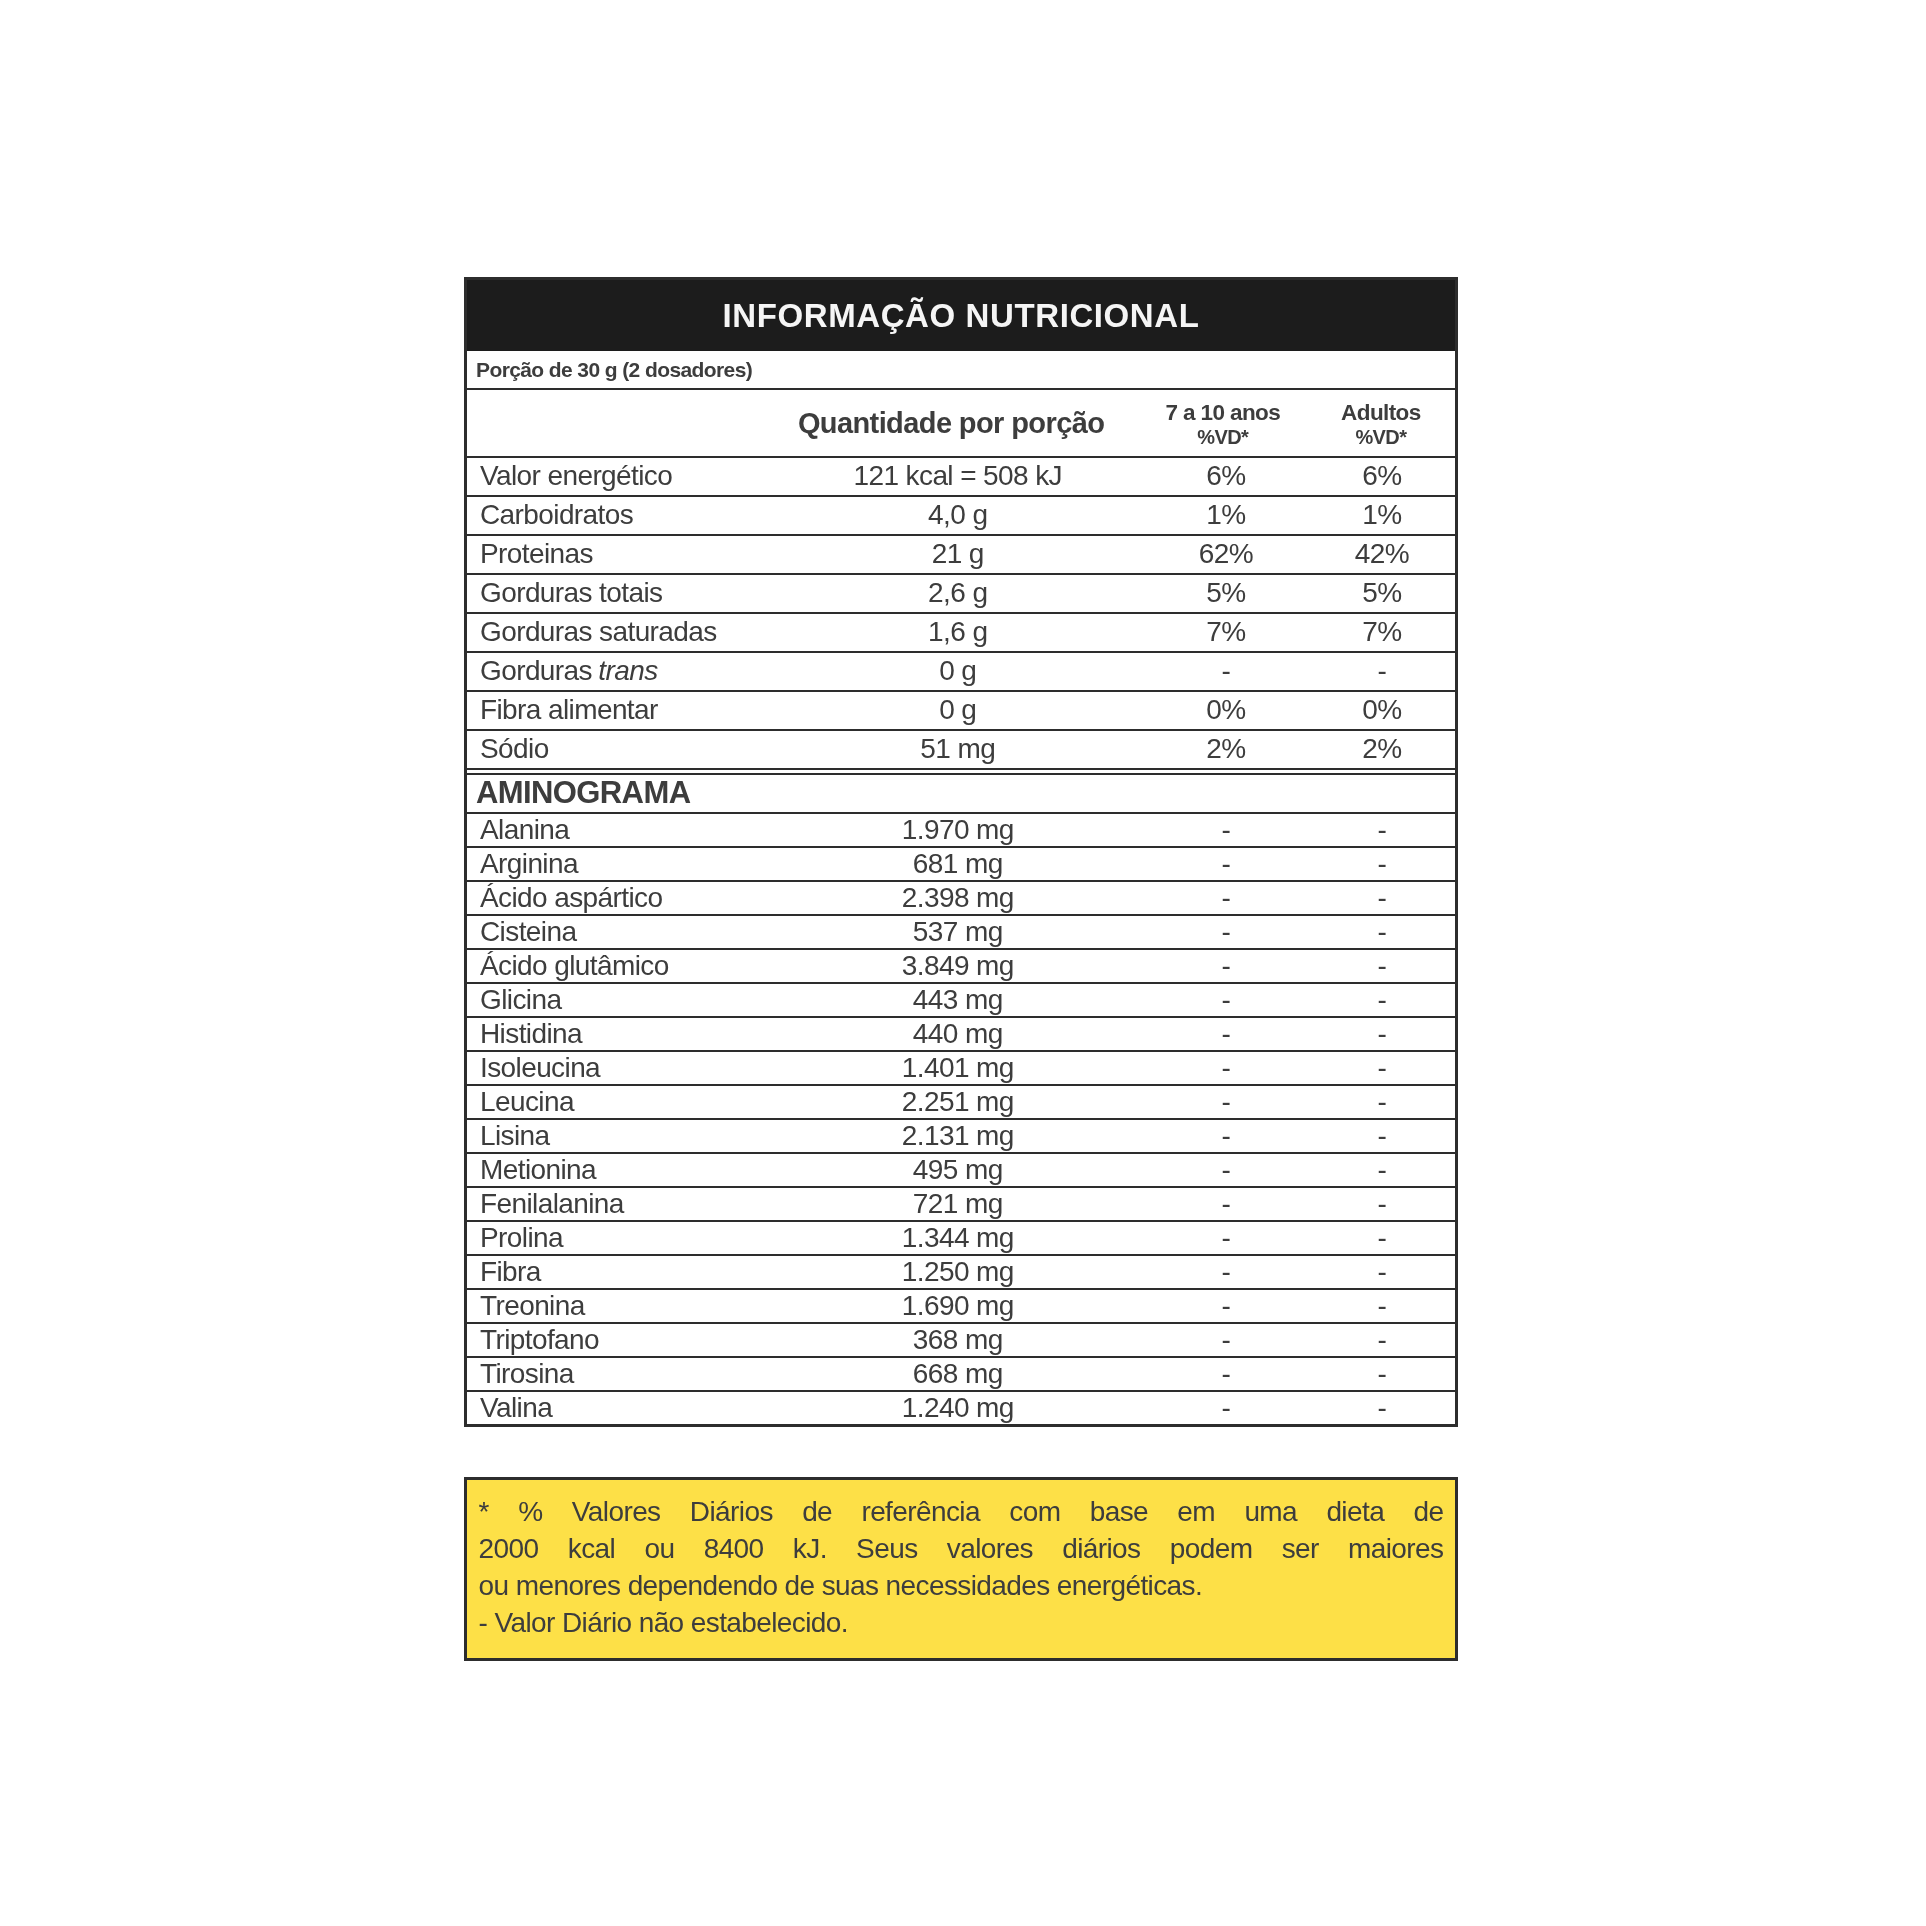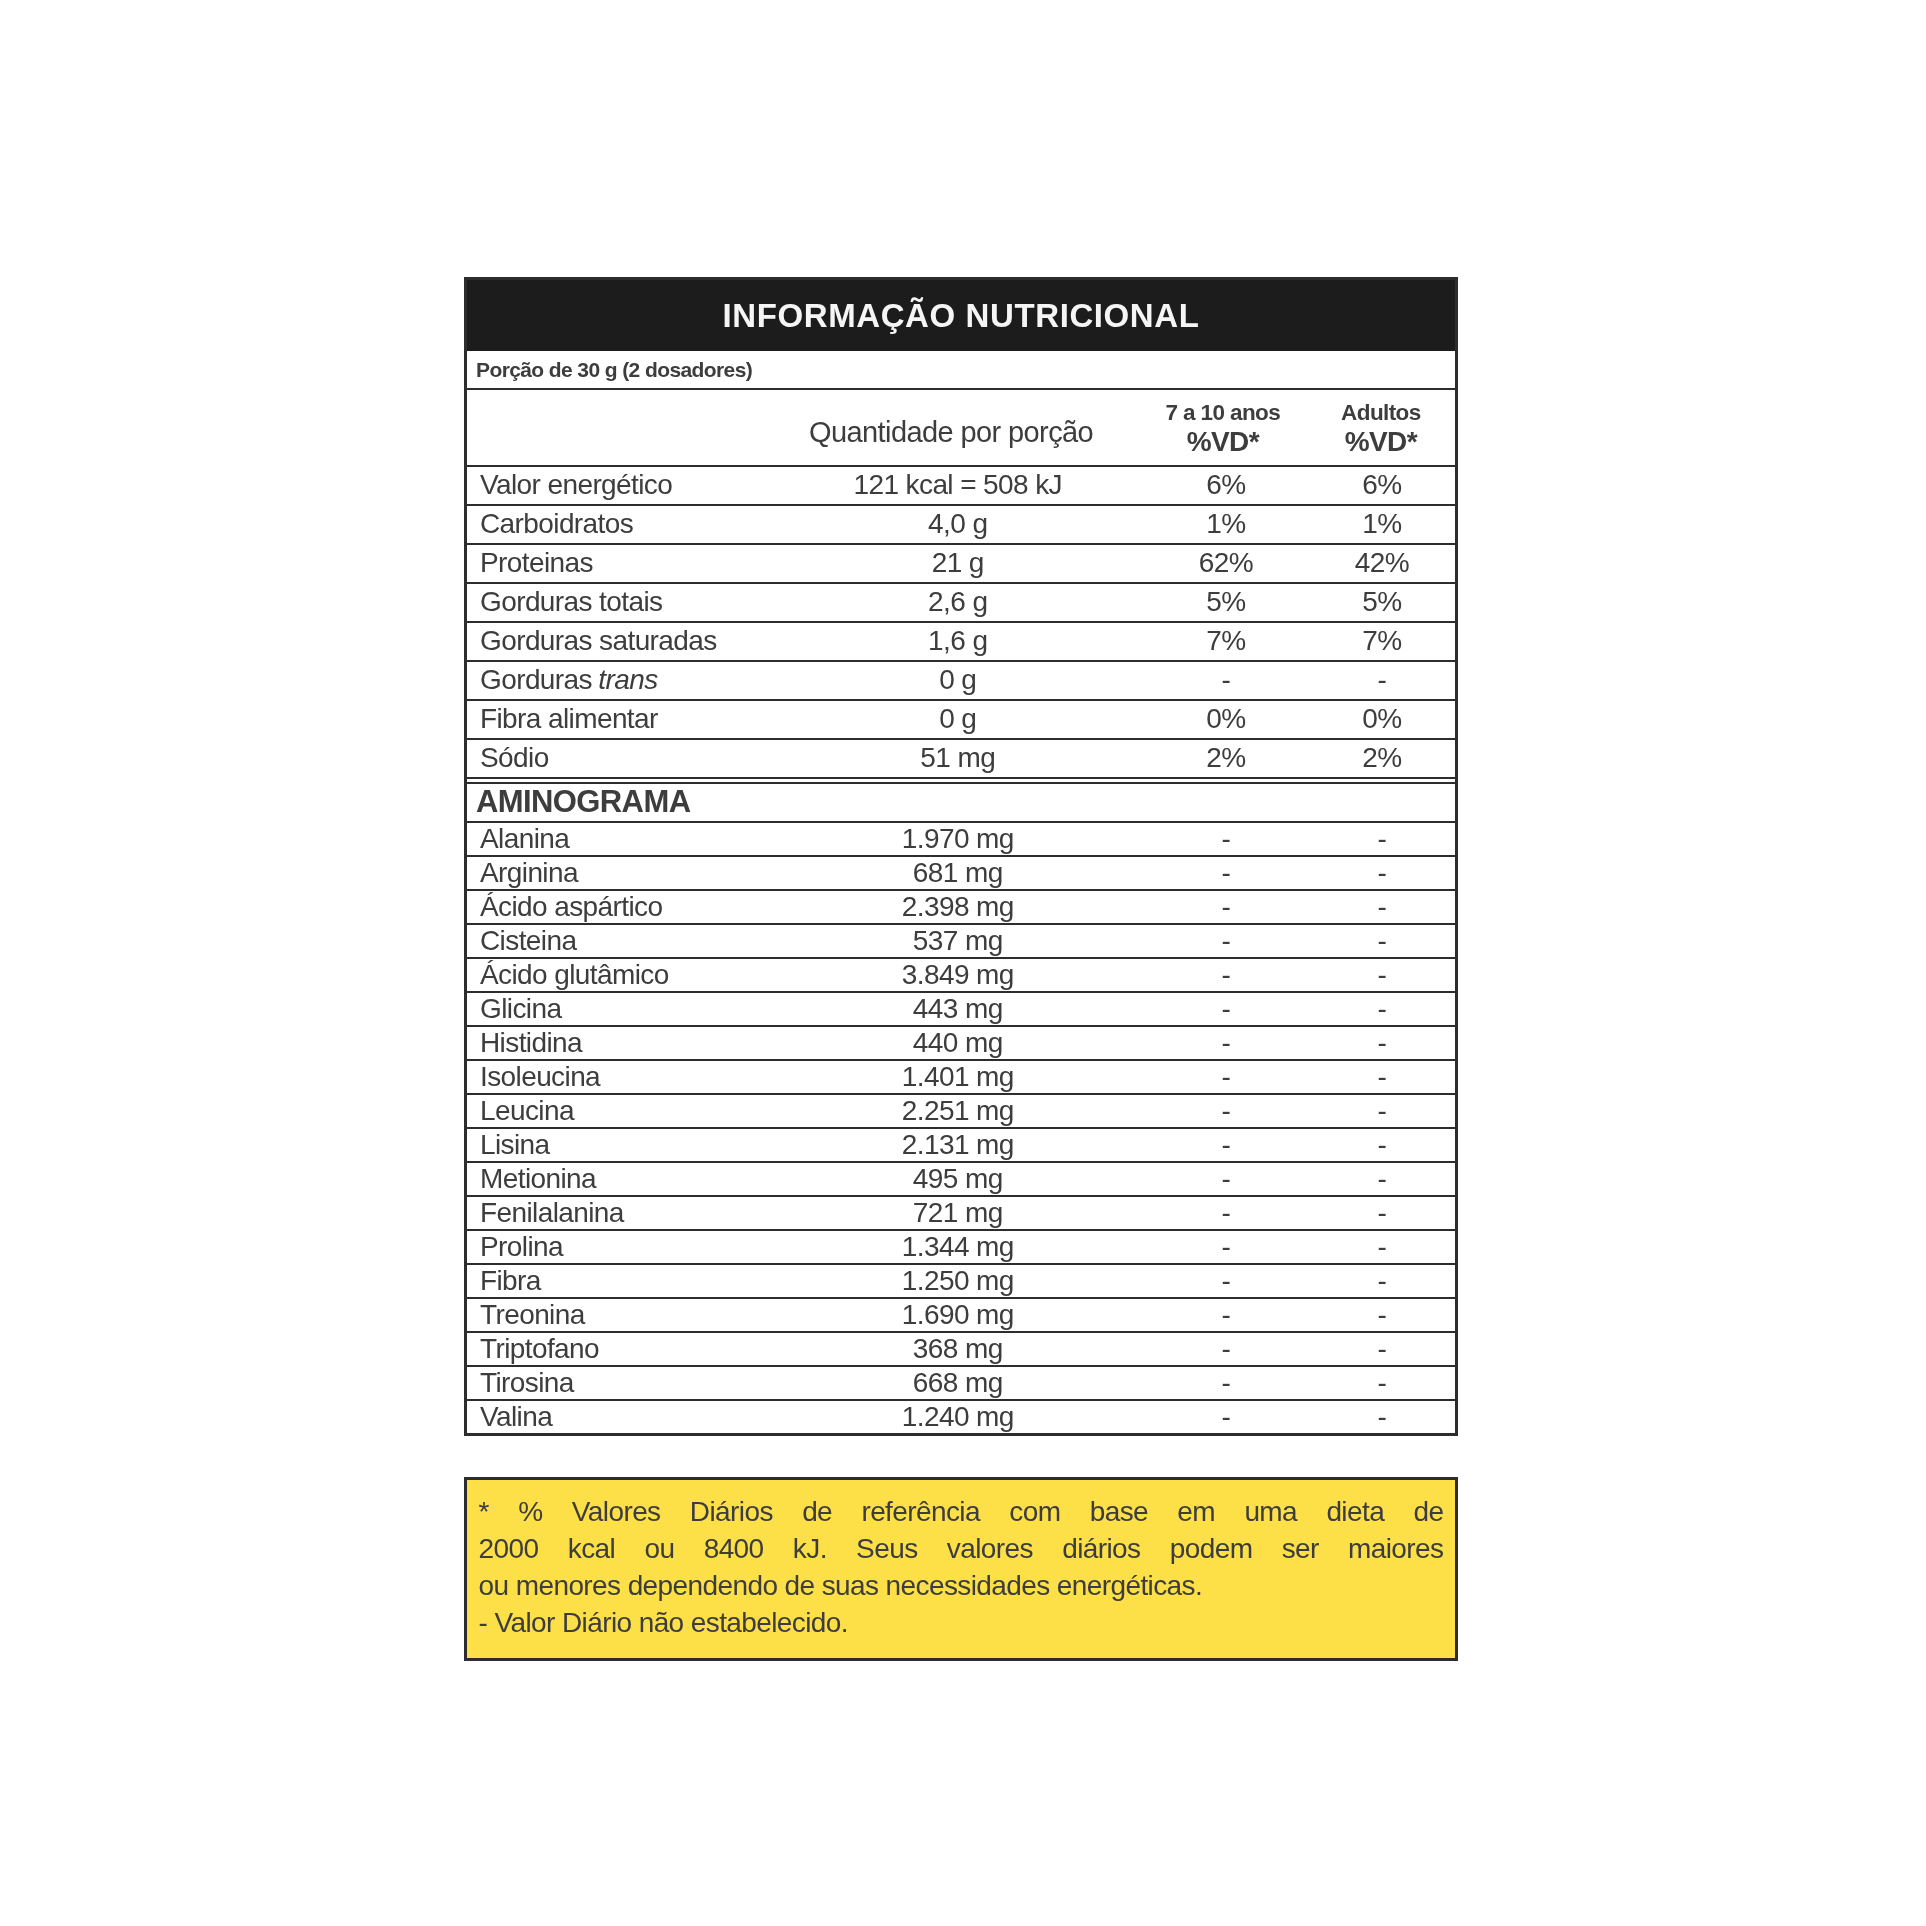--- a/index.html
+++ b/index.html
@@ -19,25 +19,25 @@
   }
   .serving{
     height:37px;border-bottom:2.6px solid #2d2d2d;display:flex;align-items:center;
     padding:0 9px;font-weight:bold;font-size:21px;letter-spacing:-0.6px;
   }
   .headrow{
     display:flex;border-bottom:2.6px solid #2d2d2d;align-items:flex-end;
     padding:10.3px 0 6.4px 0;
   }
   .h-name{width:30%;}
-  .h-qty{width:38%;text-align:center;font-weight:normal;font-size:29px;letter-spacing:-0.6px;padding-bottom:9px;}
+  .h-qty{width:38%;text-align:center;font-weight:bold;font-size:29px;letter-spacing:-0.6px;padding-bottom:9px;}
   .h-col{width:17%;text-align:center;font-weight:bold;}
   .h-col.adults{width:15%;}
   .h-top{font-size:22.5px;display:block;letter-spacing:-0.6px;}
-  .h-bot{font-size:28px;display:block;letter-spacing:-0.6px;}
+  .h-bot{font-size:20px;display:block;letter-spacing:-0.6px;}
   .r{
     display:flex;align-items:center;height:37px;border-bottom:2.6px solid #2d2d2d;
     font-size:28px;letter-spacing:-0.6px;
   }
   .amino .r{height:32px;}
   .amino .r:last-child{border-bottom:none;}
   .cn{width:30%;padding-left:13px;white-space:nowrap;}
   .ca{width:38%;text-align:center;}
   .ck{width:17%;text-align:center;}
   .cd{width:15%;text-align:center;}

